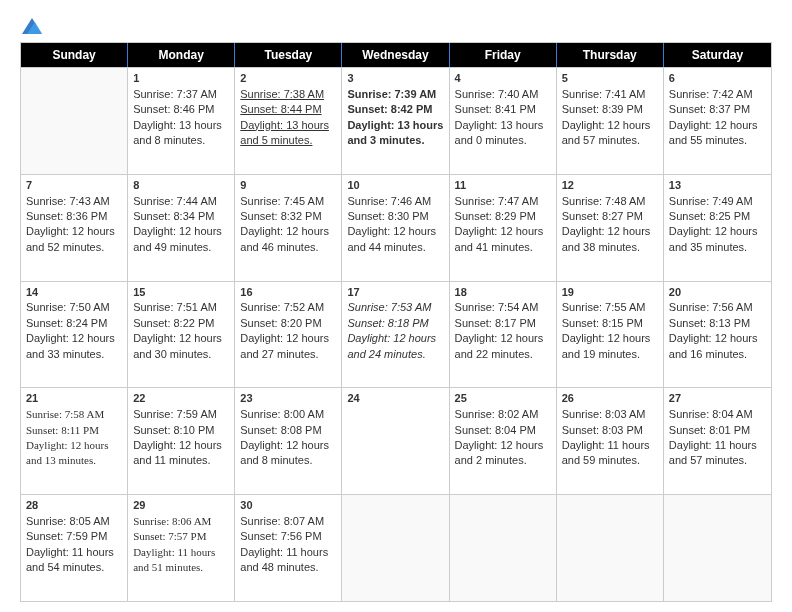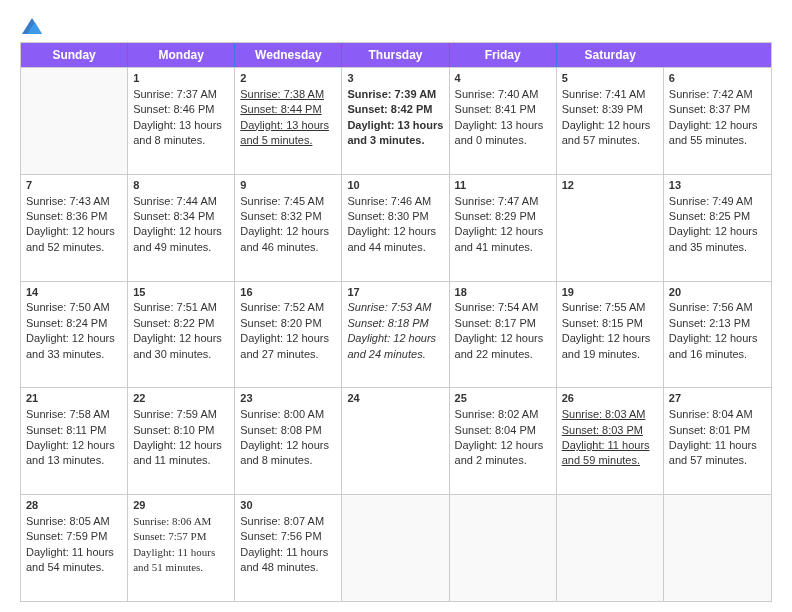--- a/index.html
+++ b/index.html
@@ -44,21 +44,21 @@
     }
     .calendar {
       flex: 1;
       display: flex;
       flex-direction: column;
       border: 1px solid #ccc;
     }
     .cal-header {
       display: grid;
       grid-template-columns: repeat(7, 1fr);
-      background: #8b5cf6;
+      background: #000000;
     }
     .cal-header-cell {
       color: #fff;
       font-size: 12px;
       font-weight: bold;
       text-align: center;
       padding: 5px 2px;
       border-right: 1px solid #3a7bd5;
     }
     .cal-header-cell:last-child { border-right: none; }
@@ -113,23 +113,24 @@
     <div class="title-area">
       <div class="month-title"></div>
       <div class="subtitle"></div>
     </div>
   </div>
 
   <div class="calendar">
     <div class="cal-header">
     <div class="cal-header-cell">Sunday</div>
         <div class="cal-header-cell">Monday</div>
+        <div class="cal-header-cell">Tuesday</div>
         <div class="cal-header-cell">Wednesday</div>
+        <div class="cal-header-cell">Friday</div>
         <div class="cal-header-cell">Thursday</div>
-        <div class="cal-header-cell">Friday</div>
         <div class="cal-header-cell">Saturday</div>
       </div>
     <div class="cal-body">
     <div class="cal-row">
           <div class="cal-cell empty"></div>
           <div class="cal-cell">
             <div class="day-num">1</div>
             <div class="day-info" style="white-space: pre-line;">Sunrise: 7:37 AM
 Sunset: 8:46 PM
 Daylight: 13 hours and 8 minutes.</div>
@@ -191,20 +192,23 @@
 Daylight: 12 hours and 44 minutes.</div>
           </div>
           <div class="cal-cell">
             <div class="day-num">11</div>
             <div class="day-info" style="white-space: pre-line;">Sunrise: 7:47 AM
 Sunset: 8:29 PM
 Daylight: 12 hours and 41 minutes.</div>
           </div>
           <div class="cal-cell">
             <div class="day-num">12</div>
+            <div class="day-info" style="white-space: pre-line;">Sunrise: 7:48 AM
+Sunset: 8:27 PM
+Daylight: 12 hours and 38 minutes.</div>
           </div>
           <div class="cal-cell">
             <div class="day-num">13</div>
             <div class="day-info" style="white-space: pre-line;">Sunrise: 7:49 AM
 Sunset: 8:25 PM
 Daylight: 12 hours and 35 minutes.</div>
           </div>
         </div>
         <div class="cal-row">
           <div class="cal-cell">
@@ -239,28 +243,28 @@
           </div>
           <div class="cal-cell">
             <div class="day-num">19</div>
             <div class="day-info" style="white-space: pre-line;">Sunrise: 7:55 AM
 Sunset: 8:15 PM
 Daylight: 12 hours and 19 minutes.</div>
           </div>
           <div class="cal-cell">
             <div class="day-num">20</div>
             <div class="day-info" style="white-space: pre-line;">Sunrise: 7:56 AM
-Sunset: 2:13 PM
+Sunset: 8:13 PM
 Daylight: 12 hours and 16 minutes.</div>
           </div>
         </div>
         <div class="cal-row">
           <div class="cal-cell">
             <div class="day-num">21</div>
-            <div class="day-info" style="white-space: pre-line;">Sunrise: 7:58 AM
+            <div class="day-info" style="white-space: pre-line; font-family: Liberation Serif, serif;">Sunrise: 7:58 AM
 Sunset: 8:11 PM
 Daylight: 12 hours and 13 minutes.</div>
           </div>
           <div class="cal-cell">
             <div class="day-num">22</div>
             <div class="day-info" style="white-space: pre-line;">Sunrise: 7:59 AM
 Sunset: 8:10 PM
 Daylight: 12 hours and 11 minutes.</div>
           </div>
           <div class="cal-cell">
@@ -273,21 +277,21 @@
             <div class="day-num">24</div>
           </div>
           <div class="cal-cell">
             <div class="day-num">25</div>
             <div class="day-info" style="white-space: pre-line;">Sunrise: 8:02 AM
 Sunset: 8:04 PM
 Daylight: 12 hours and 2 minutes.</div>
           </div>
           <div class="cal-cell">
             <div class="day-num">26</div>
-            <div class="day-info" style="white-space: pre-line; text-decoration: underline;">Sunrise: 8:03 AM
+            <div class="day-info" style="white-space: pre-line;">Sunrise: 8:03 AM
 Sunset: 8:03 PM
 Daylight: 11 hours and 59 minutes.</div>
           </div>
           <div class="cal-cell">
             <div class="day-num">27</div>
             <div class="day-info" style="white-space: pre-line;">Sunrise: 8:04 AM
 Sunset: 8:01 PM
 Daylight: 11 hours and 57 minutes.</div>
           </div>
         </div>

